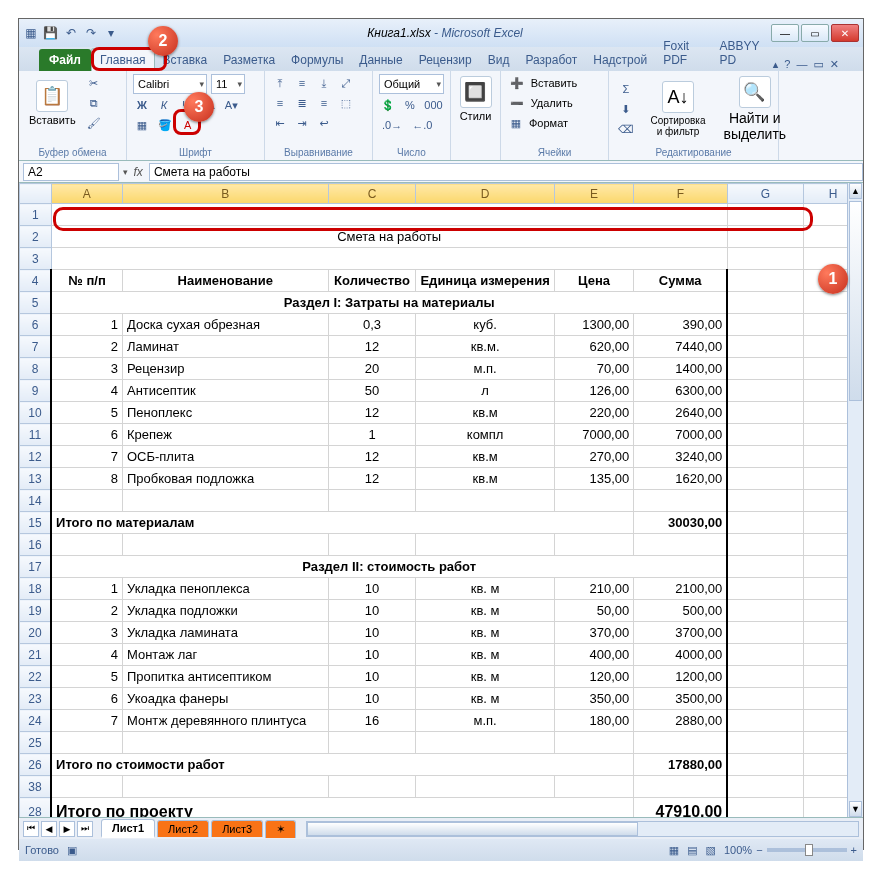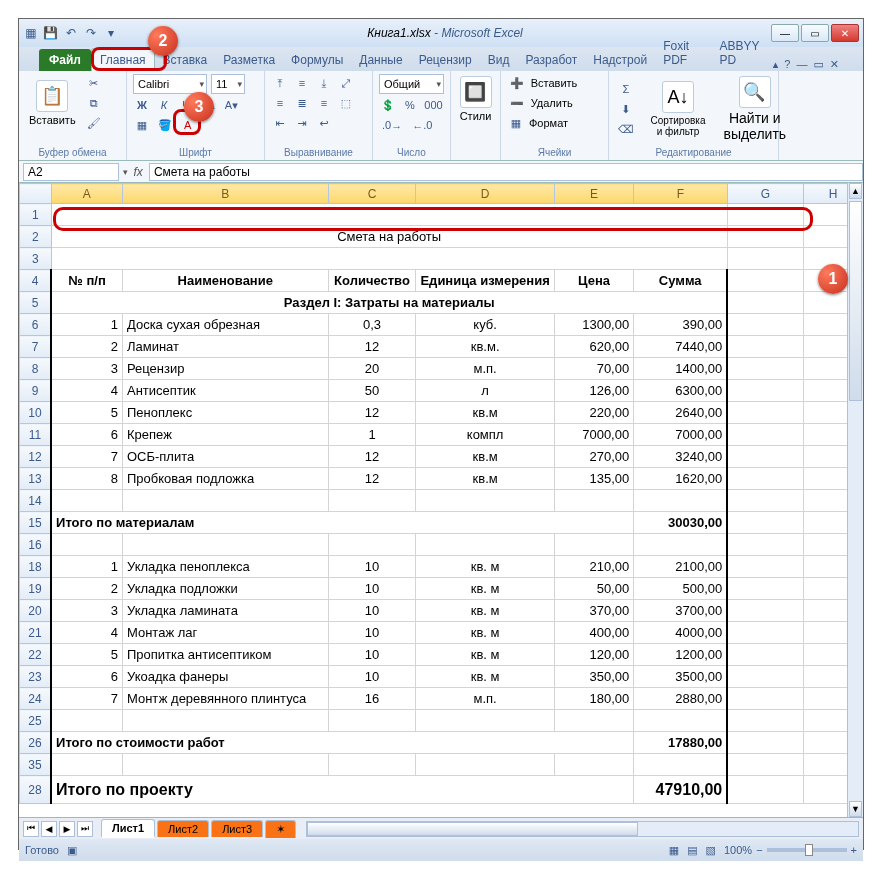--- a/index.html
+++ b/index.html
@@ -432,20 +432,26 @@
             <th class="rowhdr">16</th>
             <td class="thick-left"></td>
             <td></td>
             <td></td>
             <td></td>
             <td></td>
             <td class="thick-right"></td>
             <td></td>
             <td></td>
           </tr>
+      <tr class="bold">
+            <th class="rowhdr">17</th>
+            <td colspan="6" class="ctr thick-left thick-right">Раздел II: стоимость работ</td>
+            <td></td>
+            <td></td>
+          </tr>
       </tbody>
         <tbody id="work">
           <tr>
             <th class="rowhdr">18</th>
   <td class="num thick-left">1</td>
   <td>Укладка пеноплекса</td>
   <td class="ctr">10</td>
   <td class="ctr">кв. м</td>
   <td class="num">210,00</td>
   <td class="num thick-right">2100,00</td>
@@ -532,21 +538,21 @@
             <td></td>
           </tr>
       <tr class="bold">
             <th class="rowhdr">26</th>
             <td colspan="5" class="thick-left">Итого по стоимости работ</td>
             <td class="num thick-right">17880,00</td>
             <td></td>
             <td></td>
           </tr>
       <tr>
-            <th class="rowhdr">35</th>
+            <th class="rowhdr">38</th>
             <td class="thick-left"></td>
             <td></td>
             <td></td>
             <td></td>
             <td></td>
             <td class="thick-right"></td>
             <td></td>
             <td></td>
           </tr>
       <tr class="bold big">

